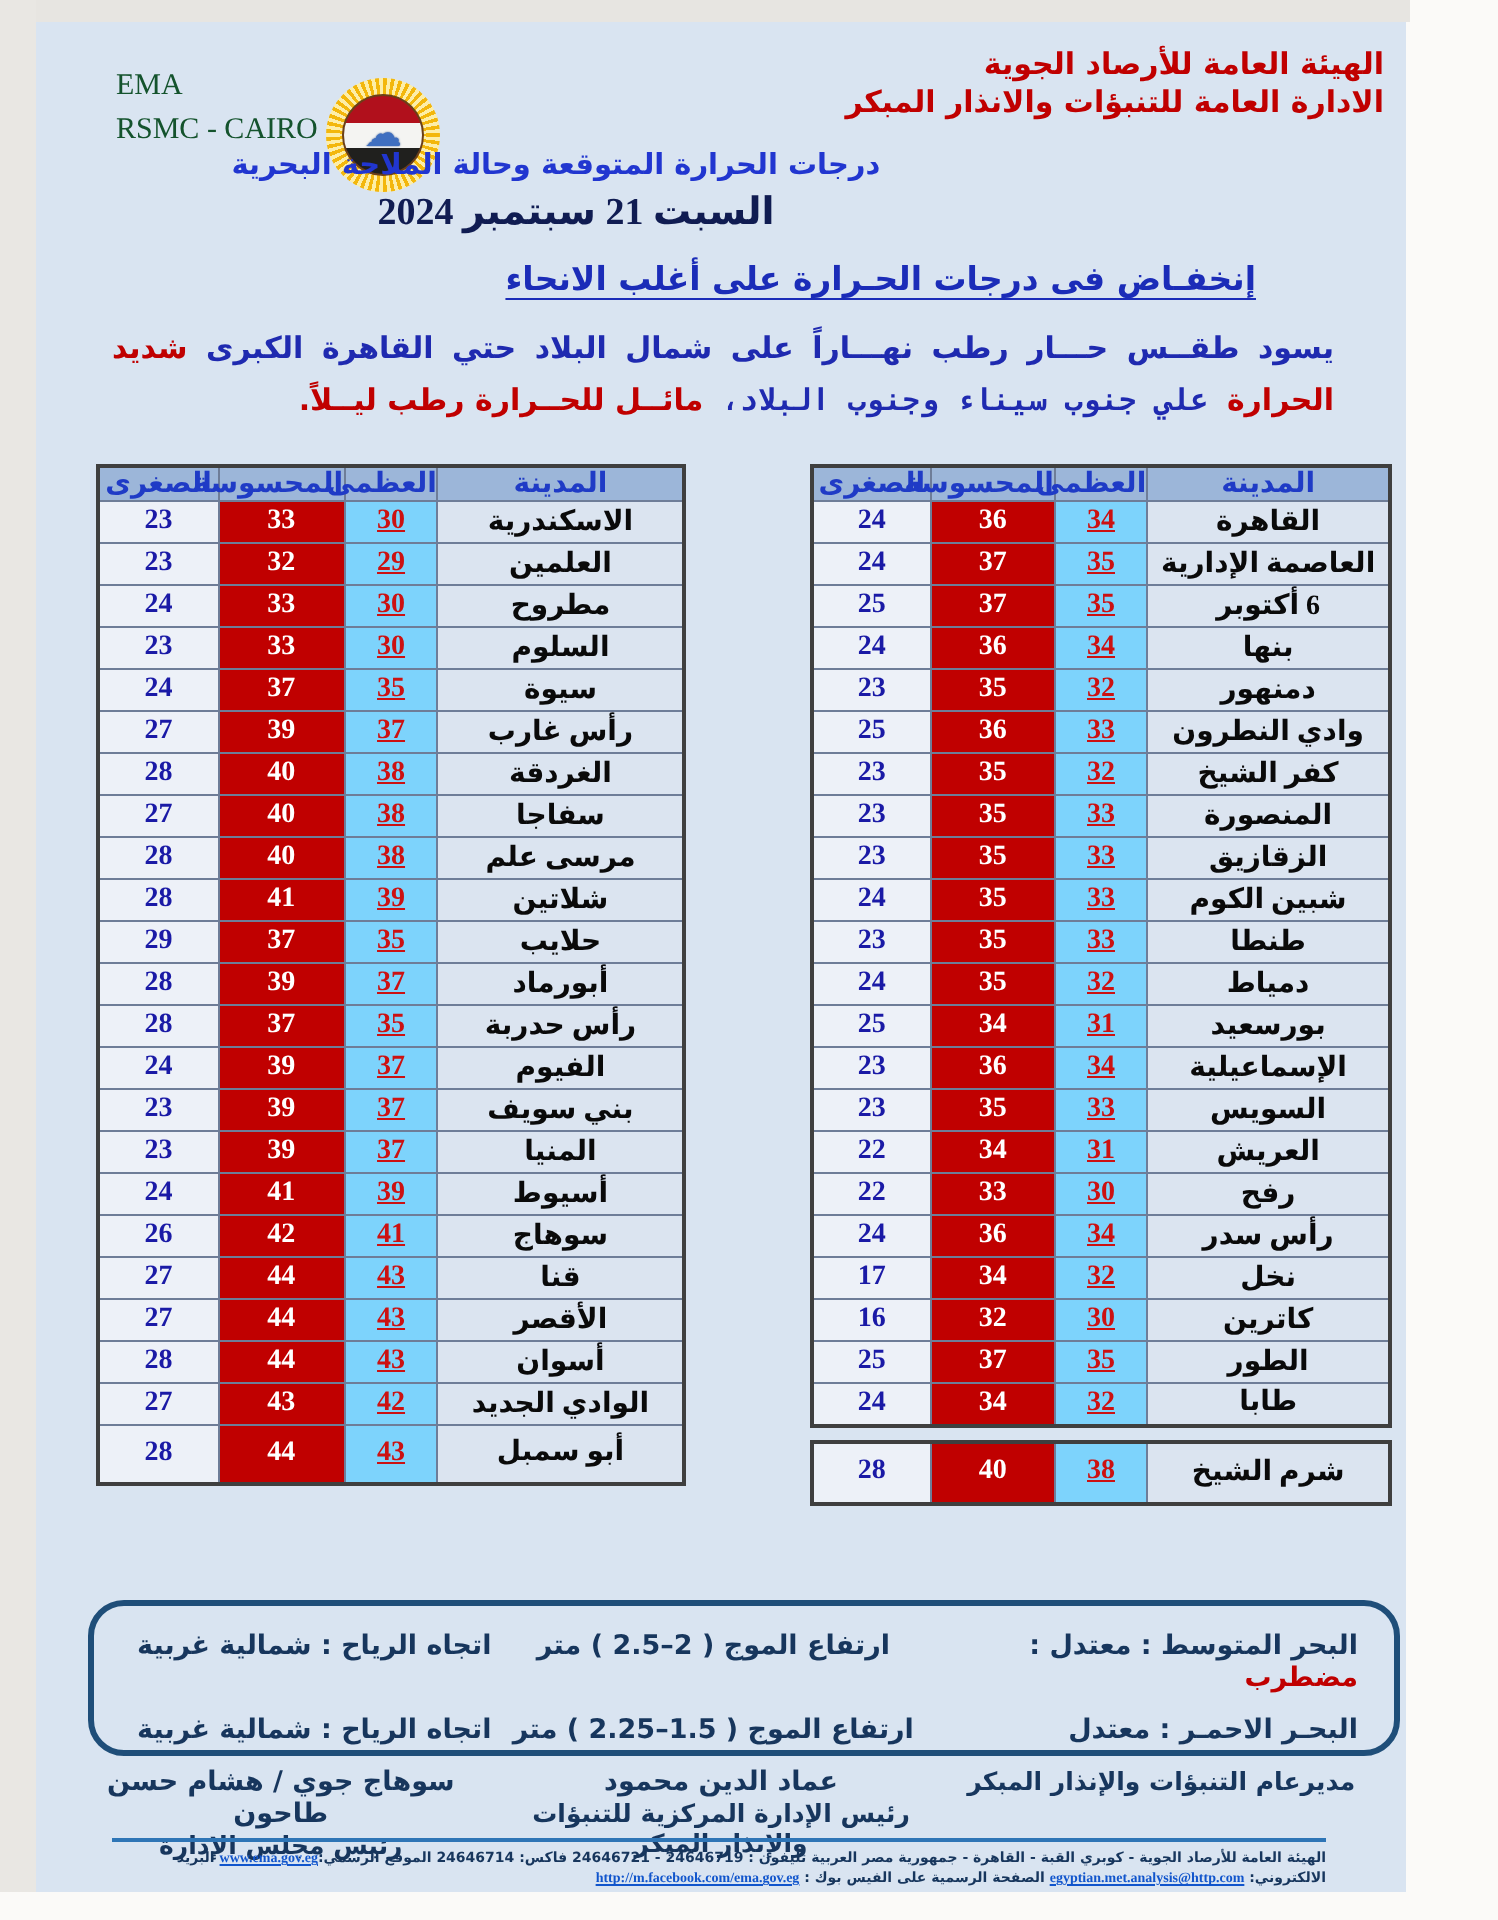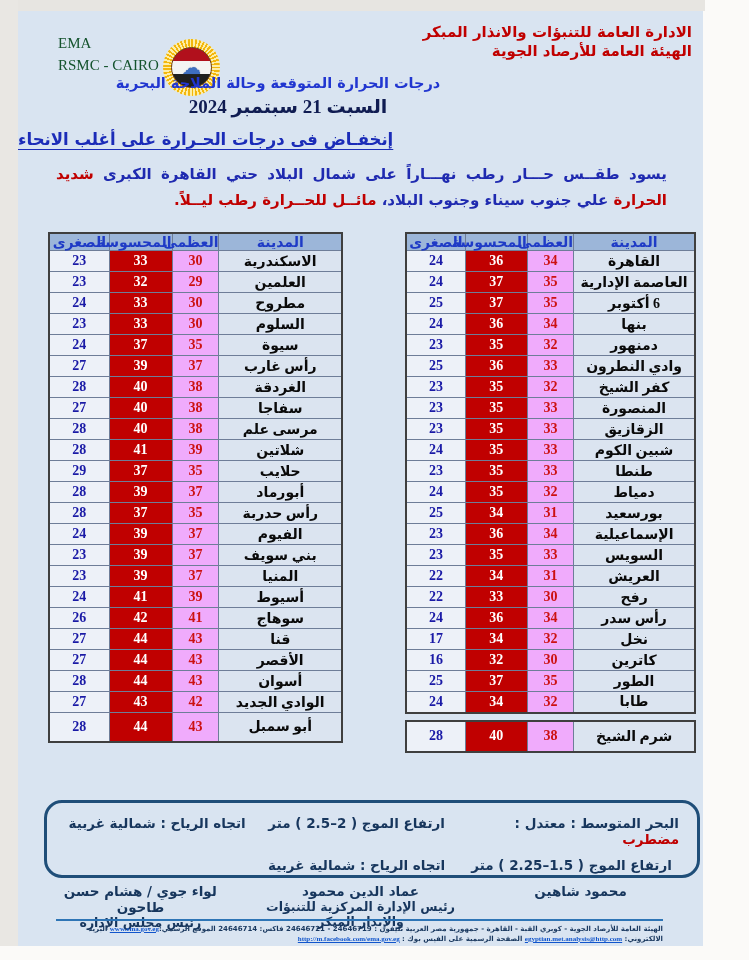--- a/index.html
+++ b/index.html
@@ -17,35 +17,35 @@
   .logo { position:absolute; left:145px; top:28px; width:57px; height:57px; border-radius:50%;
           background:repeating-conic-gradient(#f3b70c 0deg 4deg, #fdeea8 4deg 8deg); }
   .logo-inner { position:absolute; left:8px; top:8px; width:41px; height:41px; border-radius:50%;
           border:1.5px solid #6b3f18; overflow:hidden;
           background:linear-gradient(#b1101c 0 34%, #f4f4f2 34% 67%, #20201e 67% 100%); }
   .logo-cloud { position:absolute; left:0; right:0; top:6px; text-align:center; font-size:19px; color:#3f6fc0;
           text-shadow:0 0 1px #274f91; line-height:26px; }
   .subtitle { position:absolute; top:64px; left:0; width:520px; text-align:center; color:#2136d0; font-weight:bold; font-size:14.5px; }
   .date-line { position:absolute; top:84px; left:0; width:540px; text-align:center; color:#101c52; font-weight:bold; font-size:19px;
           font-family:"Liberation Serif","DejaVu Sans",serif; }
-  .headline { position:absolute; top:119px; left:0; width:610px; text-align:left; color:#1b2cb8; font-weight:bold; font-size:16.5px;
+  .headline { position:absolute; top:119px; left:0; width:610px; text-align:right; color:#1b2cb8; font-weight:bold; font-size:16.5px;
           text-decoration:underline; text-underline-offset:4px; direction:rtl; }
   .forecast { position:absolute; top:150px; right:36px; left:38px; direction:rtl; text-align:justify; text-align-last:right;
           font-weight:bold; font-size:15px; line-height:26px; }
 
   
   .temp-table { position:absolute; top:221px; }
   table.t { border-collapse:collapse; width:100%; direction:rtl; table-layout:fixed; border:2px solid #3f3f3f; background:#edf1f8; }
   table.t th, table.t td { border:1px solid #6e7d98; padding:0; text-align:center; vertical-align:middle; }
   table.t th { height:16px; background:#9cb6d9; font-size:14px; font-weight:bold; color:#1f3bc6; }
   th.h-city { color:#14213d; font-size:15px; }
   th.h-feels { color:#c00000; font-size:11px; }
   table.t td { height:21px; font-weight:bold; font-size:14px; font-family:"Liberation Serif","DejaVu Sans",serif; }
   td.c-city { background:#dbe4f0; color:#0a0a0a; font-family:"DejaVu Sans",sans-serif; font-size:13px;margin-left:35px; }
-  td.c-max { background:#f0abfc; color:#cc1111; }
+  td.c-max { background:#7dd3fc; color:#cc1111;text-decoration:underline; }
   td.c-feels { background:#c00000; color:#ffffff; border-color:#b4b4c4; }
   td.c-min { background:#edf1f8; color:#1a1aa6; }
   #left-table tbody tr:last-child td { height:29px; }
   table.t-sep { margin-top:6px; }
   table.t-sep td { height:31px; }
   .w-city { width:42%; } .w-max { width:16%; } .w-feels { width:21.5%; } .w-min { width:20.5%; }
 
   
   .marine { position:absolute; left:26px; top:789px; width:656px; height:78px; border:3px solid #1f4e79; border-radius:18px;
           direction:rtl; padding:12px 18px 0 18px; color:#17365d; font-weight:bold; font-size:13.5px; }
@@ -68,40 +68,40 @@
 </style>
 </head>
 <body>
 
 <div class="strip-top"></div>
 <div class="strip-left"></div>
 
 <div id="document">
 
   <div class="agency">
+    <div>الهيئة العامة للأرصاد الجوية</div>
     <div>الادارة العامة للتنبؤات والانذار المبكر</div>
-    <div>الهيئة العامة للأرصاد الجوية</div>
   </div>
 
   <div class="ema-block">
     <div>EMA</div>
     <div>RSMC - CAIRO</div>
   </div>
 
   <div class="logo">
     <div class="logo-inner">
       <div class="logo-cloud">☁</div>
     </div>
   </div>
 
   <div class="subtitle">درجات الحرارة المتوقعة وحالة الملاحة البحرية</div>
   <div class="date-line">السبت 21 سبتمبر 2024</div>
   <div class="headline">إنخفـاض فى درجات الحـرارة على أغلب الانحاء</div>
 
-  <div class="forecast" id="forecast-paragraph"><span style="color: rgb(31, 42, 176);">يسود طقــس حـــار رطب نهـــاراً على شمال البلاد حتي القاهرة الكبرى </span><span style="color: rgb(192, 0, 0);">شديد الحرارة</span><span style="color: rgb(31, 42, 176);"> علي جنوب سيناء وجنوب البلاد، </span><span style="color: rgb(192, 0, 0);">مائــل للحــرارة رطب ليــلاً.</span></div>
+  <div class="forecast" id="forecast-paragraph"><span style="color: rgb(31, 42, 176);">يسود طقــس حـــار رطب نهـــاراً على شمال البلاد حتي القاهرة الكبرى </span><span style="color: rgb(192, 0, 0);">شديد الحرارة</span><span style="color: rgb(31, 42, 176); font-family: Liberation Mono, monospace;"> علي جنوب سيناء وجنوب البلاد، </span><span style="color: rgb(192, 0, 0);">مائــل للحــرارة رطب ليــلاً.</span></div>
 
   <div class="temp-table" id="left-table" style="left:30px; width:295px;">
     <table class="t">
       <colgroup>
           <col class="w-city">
           <col class="w-max">
           <col class="w-feels">
           <col class="w-min">
         </colgroup>
       <thead>
@@ -427,35 +427,39 @@
   <div class="marine">
     <div class="marine-row">
       <div class="m-sea">
         <span>البحر المتوسط : معتدل :</span>
         <span class="red-word">مضطرب</span>
       </div>
       <div class="m-wave">ارتفاع الموج ( 2–2.5 ) متر</div>
       <div class="m-wind">اتجاه الرياح : شمالية غربية</div>
     </div>
     <div class="marine-row">
+      <div class="m-sea">
+        <span>البحـر الاحمـر : معتدل</span>
+        <span class="red-word"></span>
+      </div>
       <div class="m-wave">ارتفاع الموج ( 1.5–2.25 ) متر</div>
       <div class="m-wind">اتجاه الرياح : شمالية غربية</div>
     </div>
   </div>
 
   <div class="signatures">
     <div class="sig">
-      <div class="sig-name">محمود شاهين</div>
+      <div class="sig-title">مديرعام التنبؤات والإنذار المبكر</div>
     </div>
     <div class="sig">
       <div class="sig-name">عماد الدين محمود</div>
       <div class="sig-title">رئيس الإدارة المركزية للتنبؤات والإنذار المبكر</div>
     </div>
     <div class="sig">
-      <div class="sig-name">لواء جوي / هشام حسن طاحون</div>
+      <div class="sig-name">سوهاج جوي / هشام حسن طاحون</div>
       <div class="sig-title">رئيس مجلس الإدارة</div>
     </div>
   </div>
 
   <div class="sep-line"></div>
   <div class="footer-line" id="footer-line"><span>الهيئة العامة للأرصاد الجوية - كوبري القبة - القاهرة - جمهورية مصر العربية  تليفون : 24646719 - 24646721 فاكس: 24646714 الموقع الرسمي:</span><a href="#">www.ema.gov.eg</a><span> البريد الالكتروني: </span><a href="#">egyptian.met.analysis@http.com</a><span> الصفحة الرسمية على الفيس بوك : </span><a href="#">http://m.facebook.com/ema.gov.eg</a></div>
 
 </div>
 
 </body></html>

